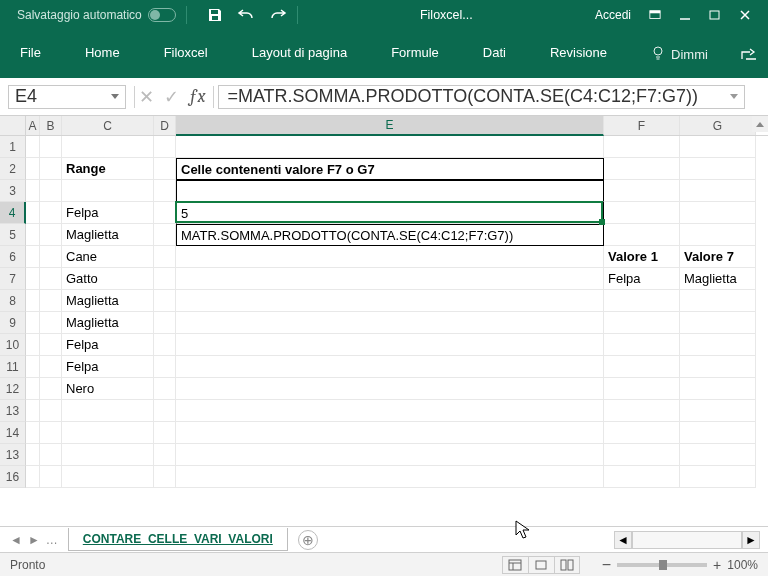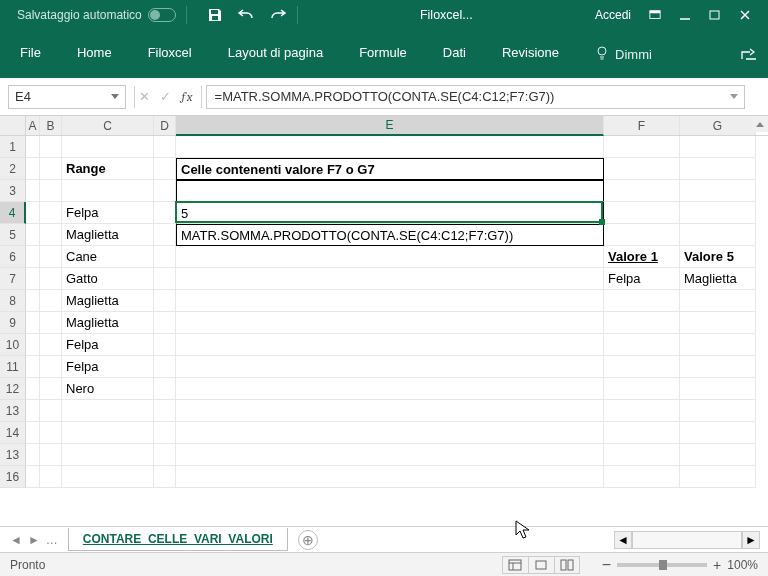--- a/index.html
+++ b/index.html
@@ -12,27 +12,27 @@
   .toggle { width: 28px; height: 14px; border: 1px solid #7fb7a6; border-radius: 7px; position: relative; }
   .toggle .knob { width: 10px; height: 10px; border-radius: 5px; background: #7fb7a6; position: absolute; top: 1px; left: 1px; }
   .qat { display: flex; align-items: center; gap: 14px; margin-left: 10px; }
   .sep { width: 1px; height: 18px; background: #2f8c71; }
   .titlebar svg { display: block; }
   .titlebar .center { flex: 1; text-align: center; color: #fff; font-size: 12.5px; overflow: hidden; white-space: nowrap; }
   .titlebar .right { display: flex; align-items: center; gap: 18px; }
   .titlebar .right .winbtn { width: 12px; height: 12px; display: flex; align-items: center; justify-content: center; }
 
   
-  .ribbon { height: 48px; background: #0b6a4f; display: flex; align-items: center; padding: 0 8px; color: #fff; font-size: 13px; gap: 12px; }
+  .ribbon { height: 48px; background: #0b6a4f; display: flex; align-items: center; padding: 0 8px; color: #fff; font-size: 13px; gap: 20px; }
   .ribbon .tab { padding: 6px 12px 10px 12px; cursor: pointer; }
   .ribbon .dimmi { margin-left: 12px; display: flex; align-items: center; gap: 6px; opacity: 0.9; }
   .ribbon .share { margin-left: auto; width: 22px; height: 22px; display: flex; align-items: center; justify-content: center; }
 
   
-  .formularow { height: 38px; border-bottom: 1px solid #d0d0d0; display: flex; align-items: center; font-size: 13px; color: #333; background: #fff; }
+  .formularow { height: 38px; border-bottom: 1px solid #d0d0d0; display: flex; align-items: center; font-size: 18px; color: #333; background: #fff; }
   .namebox { width: 118px; height: 24px; border: 1px solid #c8c8c8; margin: 0 6px 0 8px; display: flex; align-items: center; justify-content: space-between; padding: 0 6px; }
   .namebox .dd { width: 0; height: 0; border-left: 4px solid transparent; border-right: 4px solid transparent; border-top: 5px solid #777; }
   .fx-controls { display: flex; align-items: center; gap: 10px; color: #bbb; margin-right: 6px; }
   .fx-controls .fxlabel { font-style: italic; color: #555; font-family: Cambria, serif; }
   .fbarsep { width: 1px; height: 22px; background: #d0d0d0; margin: 0 4px 0 2px; }
   .formula-input { flex: 1; height: 24px; border: 1px solid #c8c8c8; margin-right: 23px; padding: 0 8px; display: flex; align-items: center; position: relative; }
   .formula-input .expand { width: 0; height: 0; border-left: 4px solid transparent; border-right: 4px solid transparent; border-top: 5px solid #999; position:absolute; right:6px; }
 
   
   .gridwrap { position: absolute; top: 116px; left: 0; right: 0; bottom: 50px; overflow: hidden; background: #fff; }
@@ -248,22 +248,22 @@
         <div class="cell wF "></div>
         <div class="cell wG "></div>
       </div>
       <div class="row">
         <div class="rowh">6</div>
         <div class="cell wA "></div>
         <div class="cell wB "></div>
         <div class="cell wC ">Cane</div>
         <div class="cell wD "></div>
         <div class="cell wE "></div>
-        <div class="cell wF bold" style="justify-content: flex-start; text-decoration: underline;">Valore 1</div>
-        <div class="cell wG bold" style="justify-content: flex-start;">Valore 5</div>
+        <div class="cell wF bold" style="justify-content: flex-start;">Valore 1</div>
+        <div class="cell wG bold" style="justify-content: flex-start;">Valore 7</div>
       </div>
       <div class="row">
         <div class="rowh">7</div>
         <div class="cell wA "></div>
         <div class="cell wB "></div>
         <div class="cell wC ">Gatto</div>
         <div class="cell wD "></div>
         <div class="cell wE "></div>
         <div class="cell wF " style="justify-content: flex-start;">Felpa</div>
         <div class="cell wG " style="justify-content: flex-start;">Maglietta</div>

